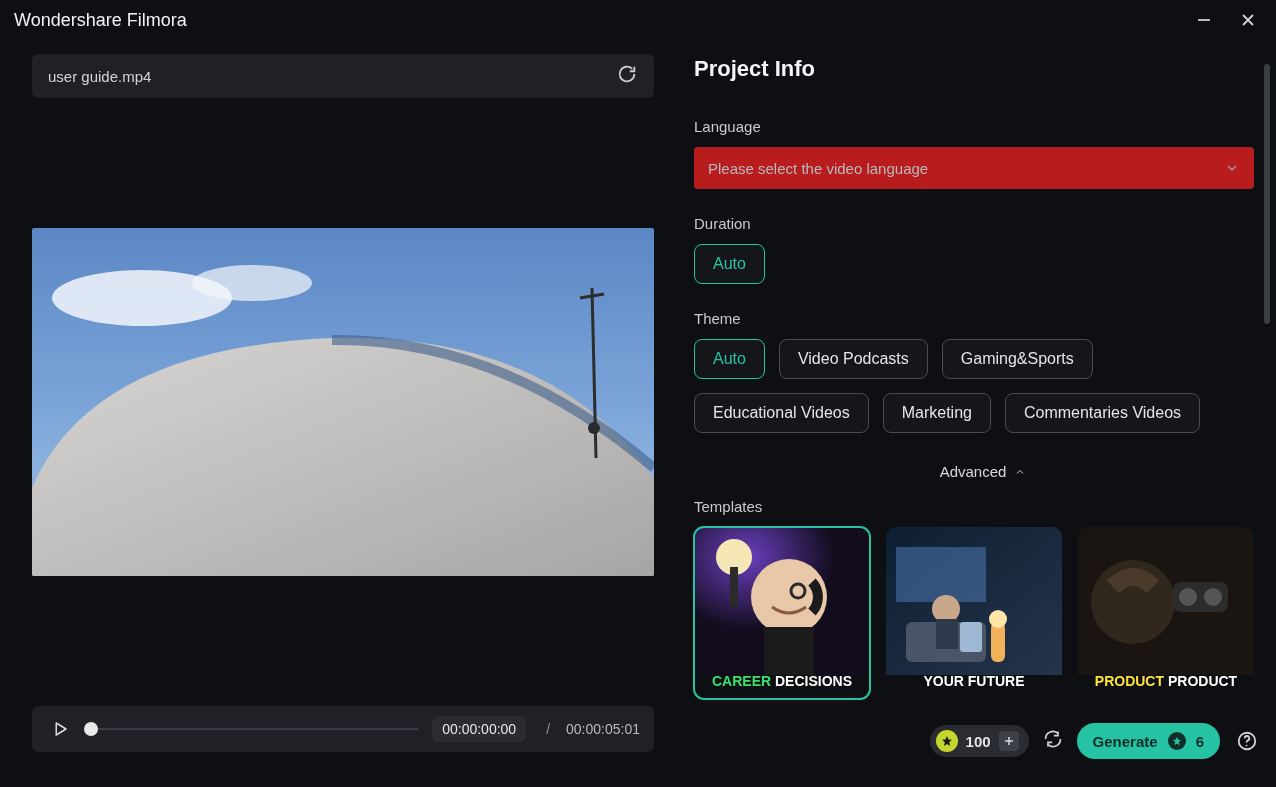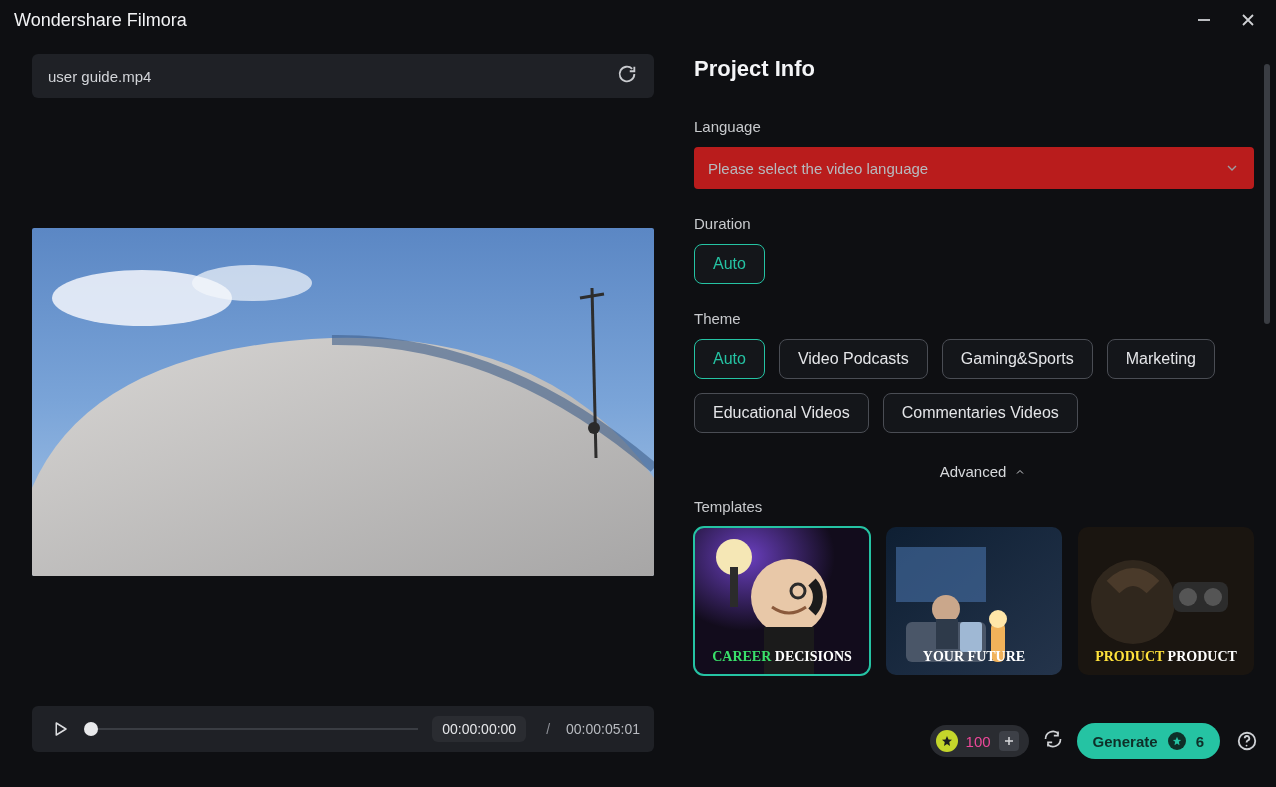--- a/index.html
+++ b/index.html
@@ -45,30 +45,30 @@
   .select { background:#b91c1c; border-radius:4px; height:42px; display:flex; align-items:center; justify-content:space-between; padding:0 14px; color:#b7babe; font-size:15px; cursor:pointer; width:560px;}
   .select svg { color:#9b9ea3;}
   .chiprow { display:flex; flex-wrap:wrap; gap:14px; }
   .chip { border:1px solid #4a4d54; border-radius:8px; padding:10px 18px; font-size:16px; color:#e4e5e8; cursor:pointer; background:#14161a;}
   .chip.selected { border-color:#25c3a3; color:#25c3a3;}
   .advanced-row { display:flex; align-items:center; justify-content:center; gap:8px; margin-top:30px; margin-bottom:18px; color:#d7d9dc; font-size:15px; cursor:pointer;}
   .advanced-row svg { color:#cfd1d5;}
   .label.templates{ margin-top:10px;}
 
   .templates-row { display:flex; gap:16px; margin-top:10px;}
-  .template-card { width:176px; height:148px; border-radius:10px; overflow:hidden; position:relative; cursor:pointer; flex:0 0 176px;font-family:Liberation Serif, serif;}
+  .template-card { width:176px; height:172px; border-radius:10px; overflow:hidden; position:relative; cursor:pointer; flex:0 0 176px;}
   .template-card.selected { outline:2px solid #25c3a3; outline-offset:-1px;}
   .template-card .caption { position:absolute; left:0; right:0; bottom:10px; text-align:center; font-weight:700; font-size:14px;}
 
   
   .bottombar { position:absolute; right:16px; bottom:28px; display:flex; align-items:center; gap:14px;}
   .credit-pill { display:flex; align-items:center; gap:8px; background:#2a2c31; border-radius:20px; padding:5px 10px 5px 6px; }
   .credit-pill .coin { width:22px; height:22px; border-radius:50%; background:#c4d62b; display:flex; align-items:center; justify-content:center;}
   .credit-pill .coin svg{ color:#1a1c1f;}
-  .credit-pill .val { color:#ec4899; font-size:15px; font-weight:400;}
+  .credit-pill .val { color:#e5e5e5; font-size:15px; font-weight:700;}
   .credit-pill .plus { width:20px; height:20px; border-radius:4px; background:#3d4047; display:flex; align-items:center; justify-content:center; color:#d7d8db; cursor:pointer; font-size:14px;}
   .refresh-ic { color:#d1d3d6; cursor:pointer; }
   .gen-btn { background:#25c3a3; color:#0e2f28; font-weight:600; border-radius:20px; height:36px; padding:0 16px; display:flex; align-items:center; gap:10px; cursor:pointer; font-size:15px;}
   .gen-btn .coin2 { width:18px; height:18px; border-radius:50%; background:#0e2f28; display:flex; align-items:center; justify-content:center;}
   .gen-btn .coin2 svg { color:#25c3a3;}
   .gen-btn .cost { color:#0e2f28; font-weight:600;}
   .help-ic { width:26px; height:26px; border-radius:50%; display:flex; align-items:center; justify-content:center; color:#cdd0d4; cursor:pointer;}
 </style>
 </head>
 <body>
@@ -160,22 +160,22 @@
       <div class="label" style="margin-top:26px">Duration</div>
       <div class="chiprow" id="duration-row">
           <div class="chip selected">Auto</div>
         </div>
 
       <div class="label" style="margin-top:26px">Theme</div>
       <div class="chiprow" id="theme-row" style="max-width:560px">
           <div class="chip selected">Auto</div>
           <div class="chip">Video Podcasts</div>
           <div class="chip">Gaming&amp;Sports</div>
+          <div class="chip">Educational Videos</div>
           <div class="chip">Marketing</div>
-          <div class="chip">Educational Videos</div>
           <div class="chip">Commentaries Videos</div>
         </div>
 
       <div class="advanced-row">
         <span>Advanced</span>
         <svg width="12" height="12" viewBox="0 0 24 24">
             <path d="M6 15l6-6 6 6" stroke="currentColor" stroke-width="2" fill="none"></path>
           </svg>
       </div>
 

